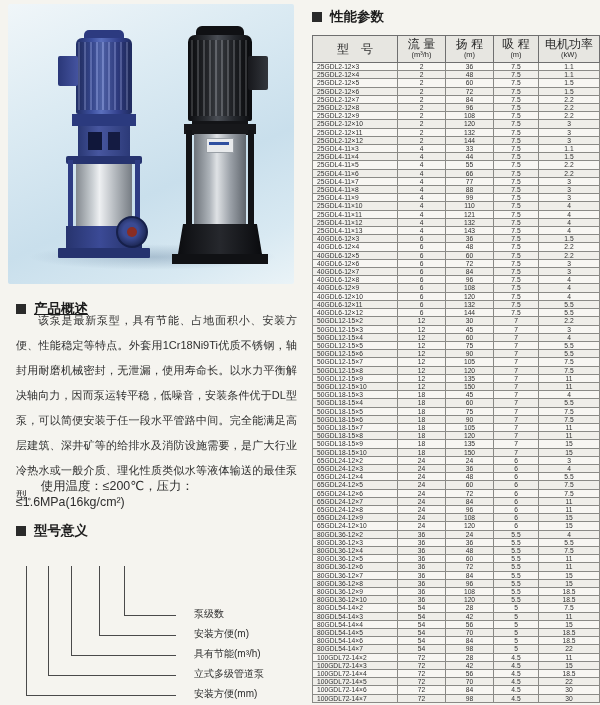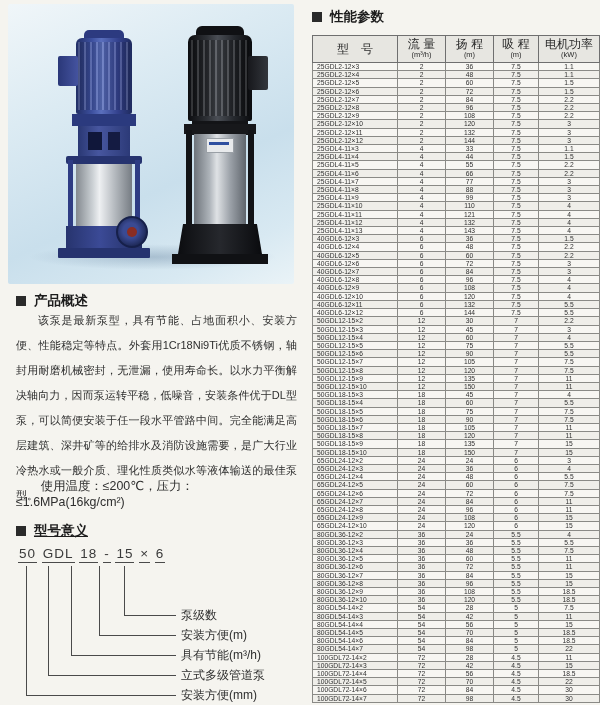--- a/index.html
+++ b/index.html
@@ -54,34 +54,34 @@
   .pk-barrel{left:28px;top:108px;width:52px;height:90px;
     background:linear-gradient(90deg,#6d737a,#aeb4ba 30%,#dfe2e5 44%,#9ba1a8 70%,#5f656c);}
   .pk-rod1{left:20px;top:104px;width:6px;height:100px;background:#121316;}
   .pk-rod2{left:82px;top:104px;width:6px;height:100px;background:#121316;}
   .pk-collar{left:18px;top:98px;width:72px;height:10px;background:#17181b;}
   .pk-base{left:12px;top:198px;width:84px;height:30px;background:linear-gradient(90deg,#0c0d10,#26282d 50%,#0a0b0e);
     clip-path:polygon(6% 0,94% 0,100% 100%,0 100%);}
   .pk-foot{left:6px;top:228px;width:96px;height:10px;background:#101114;}
 
   
-  .overview-head{left:16px;top:292px;}
+  .overview-head{left:16px;top:300px;text-decoration:underline;}
   .desc{left:16px;top:308px;width:281px;font-size:11px;line-height:25px;color:#2e2e2e;
     text-align:justify;text-indent:2em;margin:0;}
   .usage{left:16px;top:478px;width:281px;font-size:12.4px;color:#2e2e2e;margin:0;text-indent:2em;}
 
   
-  .model-head{left:16px;top:522px;text-decoration:underline;}
+  .model-head{left:16px;top:522px;}
   .diagram{left:18px;top:546px;width:278px;height:156px;}
   .model-code{position:absolute;left:0;top:0;font-size:13.5px;color:#3a3a3a;letter-spacing:1px;}
   .model-code span{border-bottom:1.4px solid #4a4a4a;padding:0 1px 1px;}
   .diag-items{position:absolute;inset:0;}
   .diag-item{position:absolute;inset:0;pointer-events:none;}
   .elbow{position:absolute;top:20px;border-left:1.4px solid #4a4a4a;border-bottom:1.4px solid #4a4a4a;}
-  .diag-label{position:absolute;left:163px;font-size:12px;color:#2e2e2e;white-space:nowrap;}
+  .diag-label{position:absolute;left:176px;font-size:10px;color:#2e2e2e;white-space:nowrap;}
   .diag-item:nth-child(1) .elbow{left:106px;width:51px;height:49px;}
   .diag-item:nth-child(1) .diag-label{top:61px;}
   .diag-item:nth-child(2) .elbow{left:81px;width:76px;height:69px;}
   .diag-item:nth-child(2) .diag-label{top:81px;}
   .diag-item:nth-child(3) .elbow{left:53px;width:104px;height:89px;}
   .diag-item:nth-child(3) .diag-label{top:101px;}
   .diag-item:nth-child(4) .elbow{left:30px;width:127px;height:109px;}
   .diag-item:nth-child(4) .diag-label{top:121px;}
   .diag-item:nth-child(5) .elbow{left:8px;width:149px;height:129px;}
   .diag-item:nth-child(5) .diag-label{top:141px;}
@@ -149,37 +149,20 @@
 <p class="abs desc">该泵是最新泵型，具有节能、占地面积小、安装方便、性能稳定等特点。外套用1Cr18Ni9Ti优质不锈钢，轴封用耐磨机械密封，无泄漏，使用寿命长。以水力平衡解决轴向力，因而泵运转平稳，低噪音，安装条件优于DL型泵，可以简便安装于任一段水平管路中间。完全能满足高层建筑、深井矿等的给排水及消防设施需要，是广大行业冷热水或一般介质、理化性质类似水等液体输送的最佳泵型。</p>
 
 <p class="abs usage">使用温度：≤200℃，压力：≤1.6MPa(16kg/cm²)</p>
 
 <div class="abs sec-head model-head">
   <span class="sq"></span>
   <span>型号意义</span>
 </div>
 
 <div class="abs diagram">
-  <div class="model-code">
-    
-      <span>50</span>
-    
-      <span>GDL</span>
-    
-      <span>18</span>
-    
-      <span>-</span>
-    
-      <span>15</span>
-    
-      <span>×</span>
-    
-      <span>6</span>
-    
-  </div>
   <div class="diag-items">
 
       <div class="diag-item">
         <i class="elbow"></i>
         <span class="diag-label">泵级数</span>
       </div>
 
       <div class="diag-item">
         <i class="elbow"></i>
         <span class="diag-label">安装方便(m)</span>

